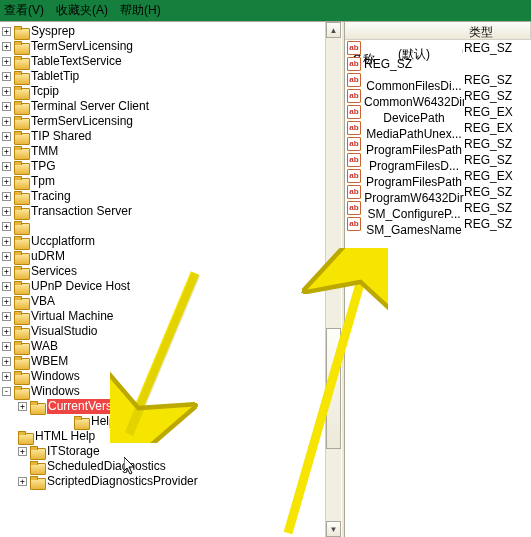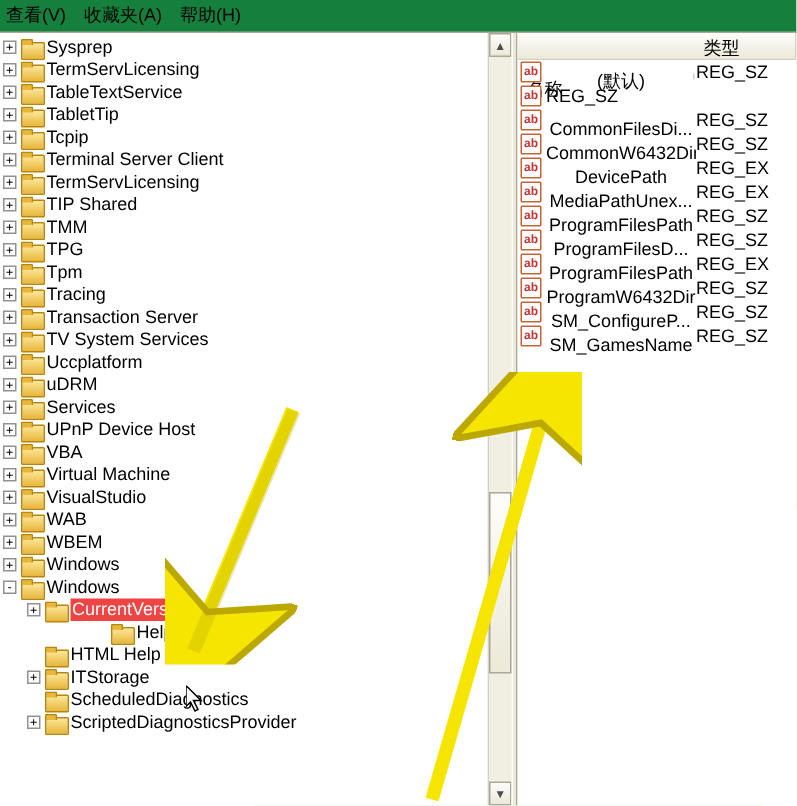--- a/index.html
+++ b/index.html
@@ -109,21 +109,20 @@
           <span class="label">Tracing</span>
         </div>
         <div class="node" style="padding-left: 2px;">
           <span class="expander">+</span>
           <span class="folder"></span>
           <span class="label">Transaction Server</span>
         </div>
         <div class="node" style="padding-left: 2px;">
           <span class="expander">+</span>
           <span class="folder"></span>
-          <span class="label">TV System Services</span>
         </div>
         <div class="node" style="padding-left: 2px;">
           <span class="expander">+</span>
           <span class="folder"></span>
           <span class="label">Uccplatform</span>
         </div>
         <div class="node" style="padding-left: 2px;">
           <span class="expander">+</span>
           <span class="folder"></span>
           <span class="label">uDRM</span>
@@ -176,21 +175,21 @@
         <div class="node" style="padding-left: 18px;">
           <span class="expander">+</span>
           <span class="folder"></span>
           <span class="label selected">CurrentVersion</span>
         </div>
         <div class="node" style="padding-left: 18px; margin-left: 44px;">
           <span class="spacer"></span>
           <span class="folder"></span>
           <span class="label">Help</span>
         </div>
-        <div class="node" style="padding-left: 18px;">
+        <div class="node" style="padding-left: 6px;">
           <span class="spacer"></span>
           <span class="folder"></span>
           <span class="label">HTML Help</span>
         </div>
         <div class="node" style="padding-left: 18px;">
           <span class="expander">+</span>
           <span class="folder"></span>
           <span class="label">ITStorage</span>
         </div>
         <div class="node" style="padding-left: 18px;">

